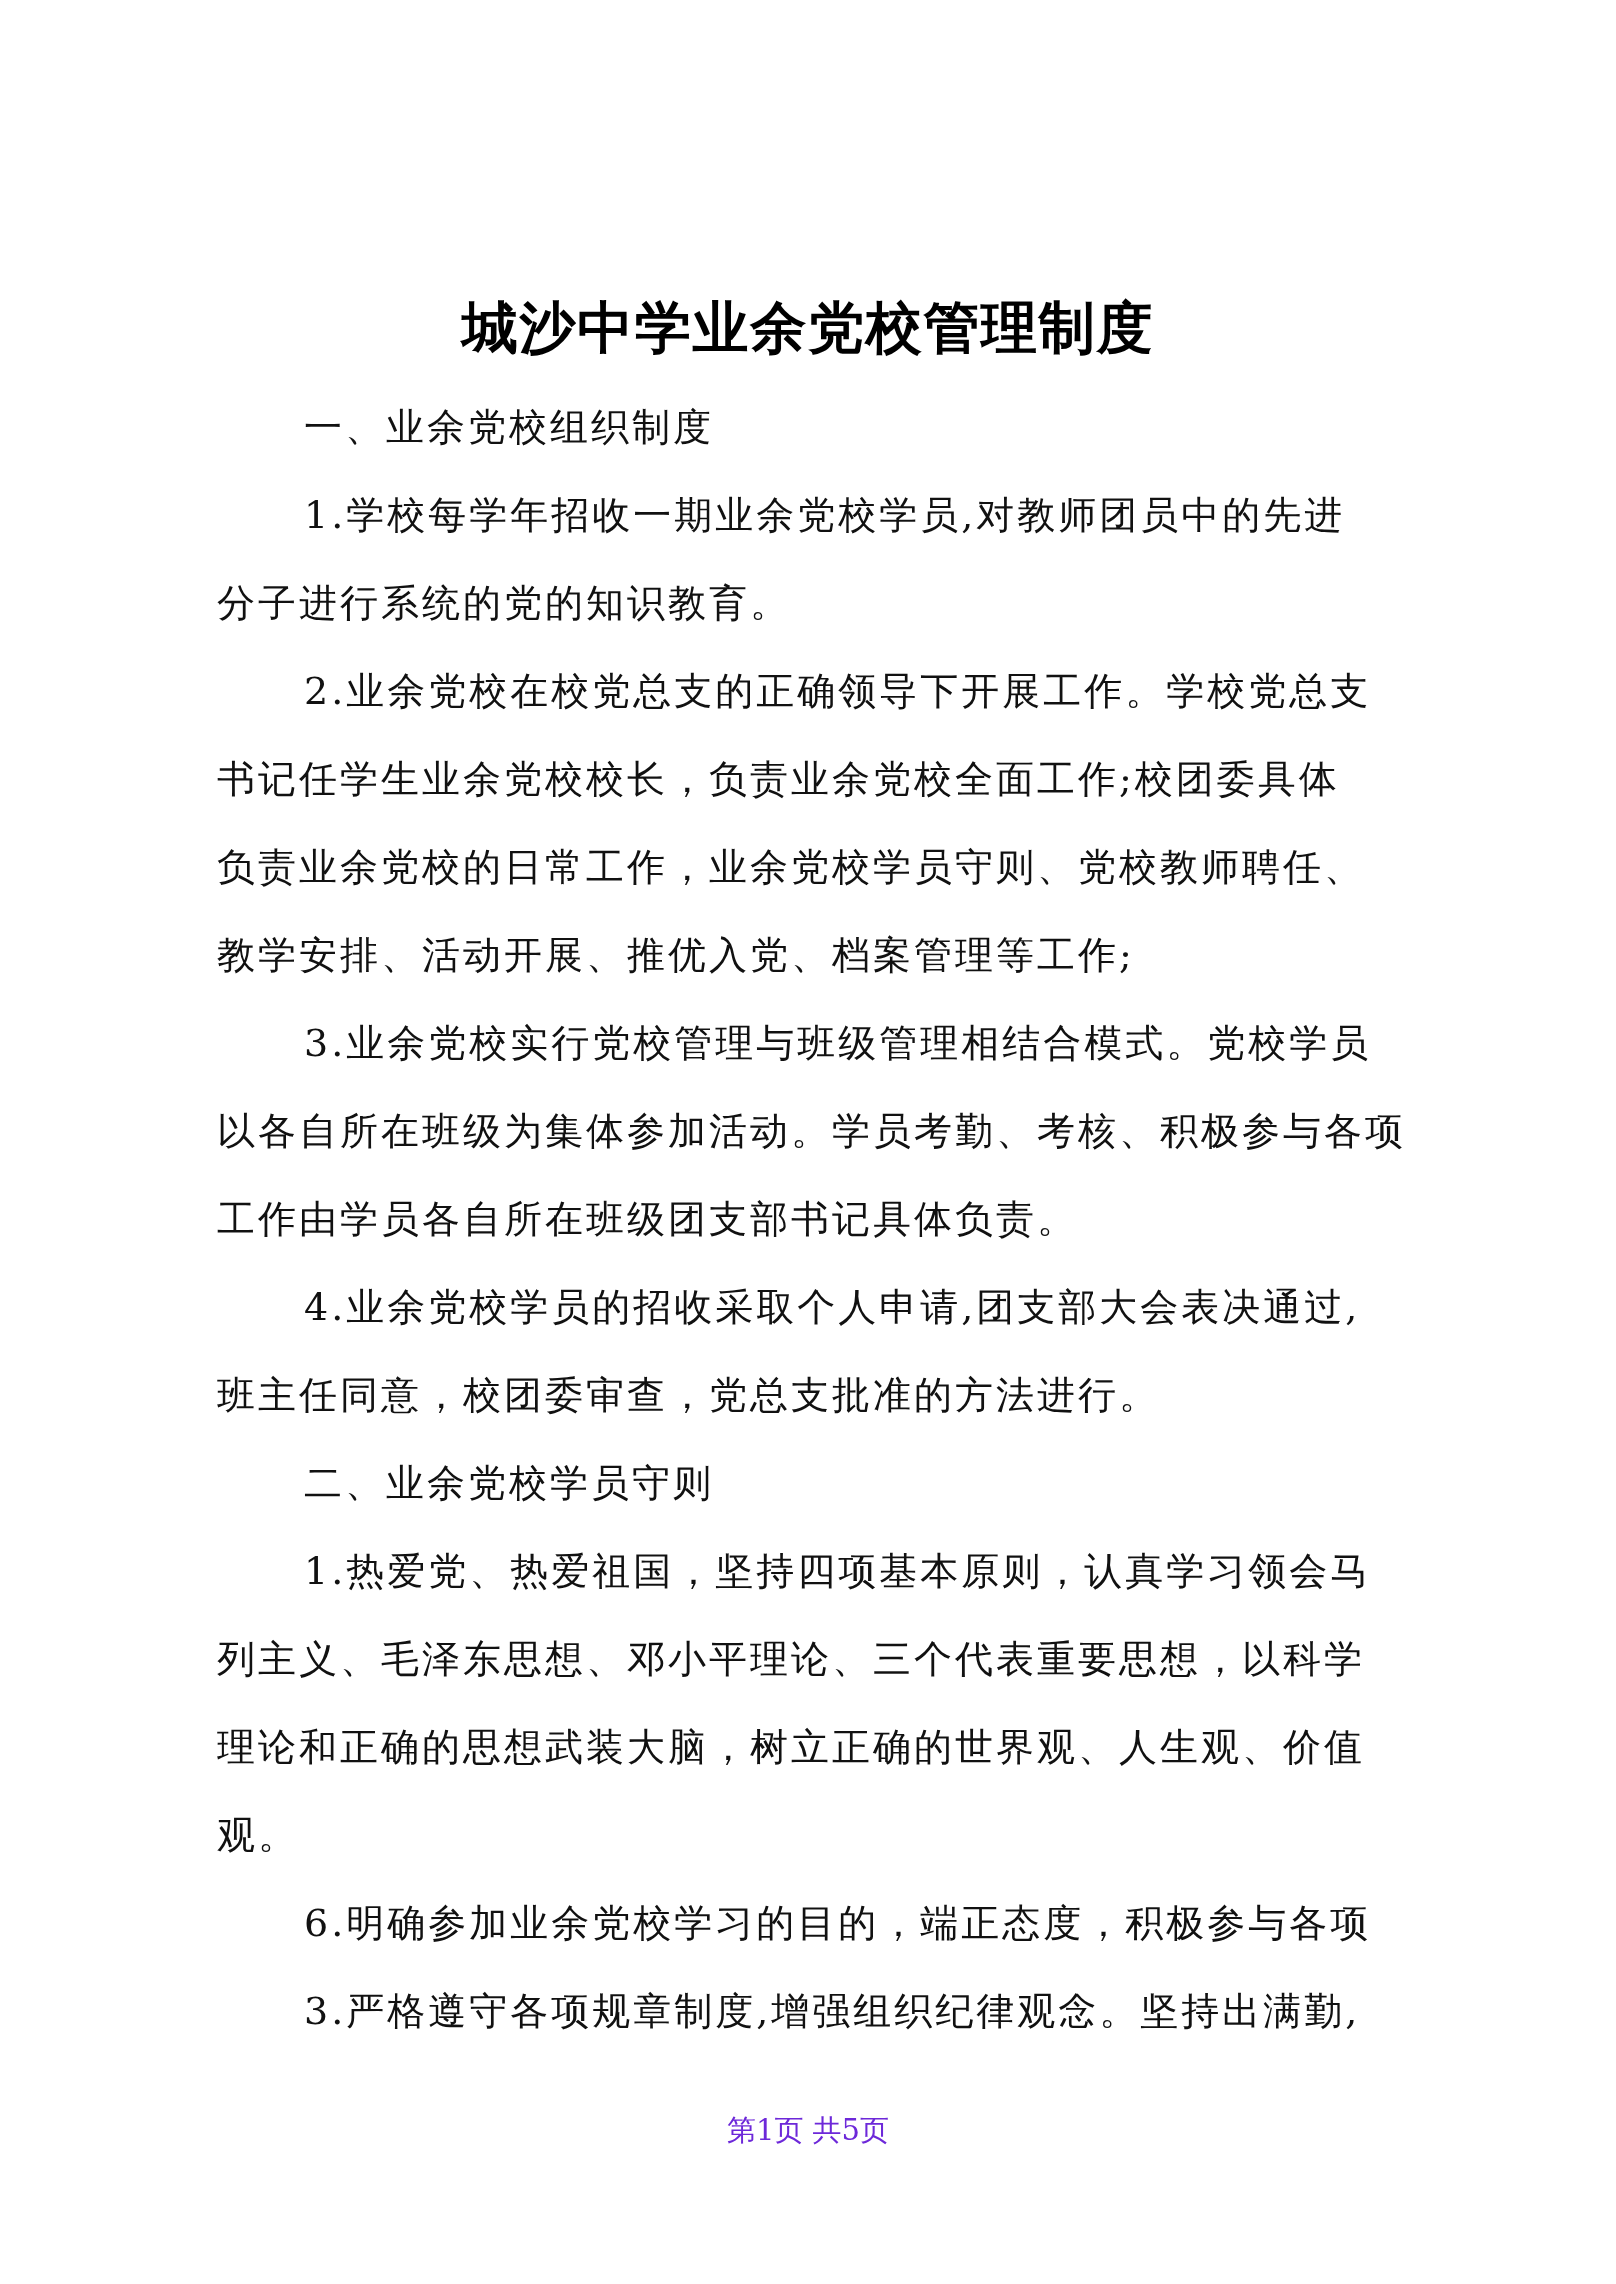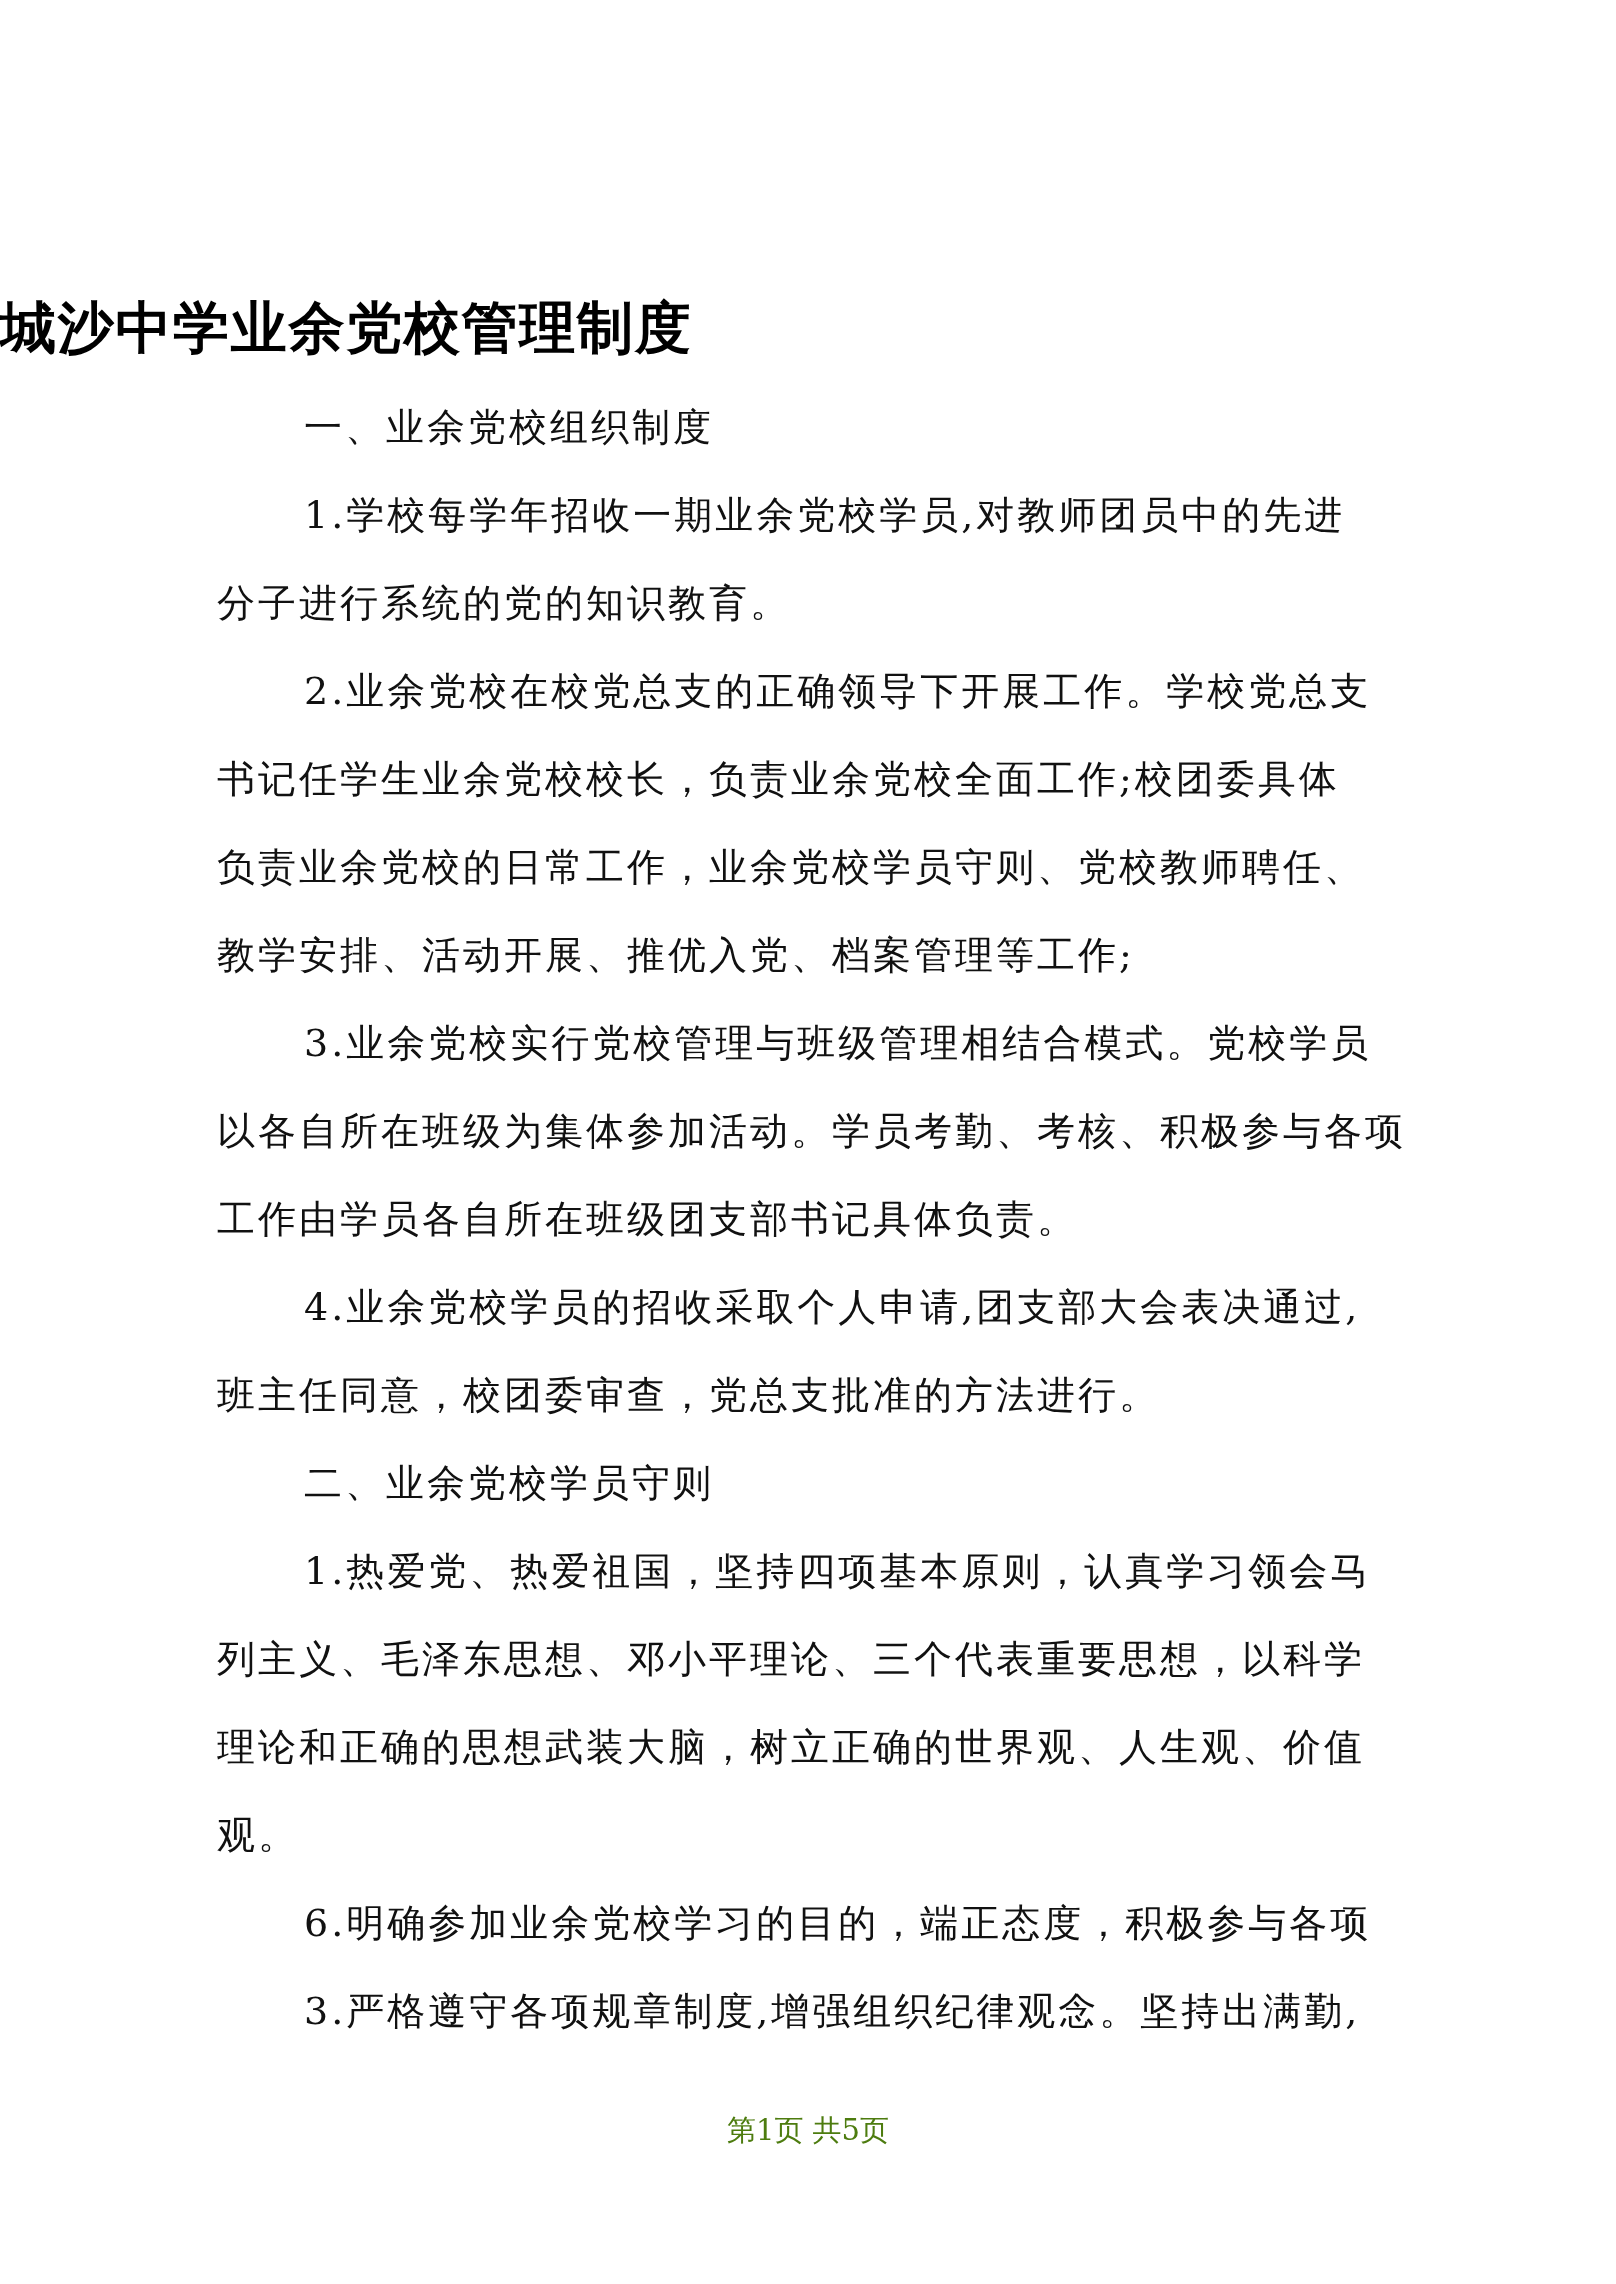--- a/index.html
+++ b/index.html
@@ -1,26 +1,26 @@
 <!DOCTYPE html>
 <html style="font-size:13.5px"><head>
 <meta charset="utf-8">
 <style>
   html, body { margin:0; padding:0; background:#ffffff; }
   body { width:1616px; height:2284px; position:relative; overflow:hidden;
          font-family:"DejaVu Serif","Liberation Serif",serif; color:#111; }
   .page { position:absolute; left:0; top:0; width:1616px; height:2284px; background:#fff; }
-  .title { position:absolute; top:290px; left:0; width:1616px; 
+  .title { position:absolute; top:290px; left:0; width:1616px; text-align:center;
            font-family:"DejaVu Sans","Liberation Sans",sans-serif; font-weight:bold;
            font-size:56px; letter-spacing:1.7px; line-height:76px; color:#000; }
   .body { position:absolute; left:217px; top:383px; width:1212px; }
   .line { height:88px; line-height:88px; font-size:38px; letter-spacing:3px; white-space:nowrap; }
   .indent { padding-left:87px; }
   .footer { position:absolute; top:2109px; left:0; width:1616px; text-align:center;
-            font-size:29px; line-height:42px; color:#4d7c0f; }
+            font-size:29px; line-height:42px; color:#6d28d9; }
 </style>
 </head>
 <body>
 
 <div class="page">
   <div class="title">城沙中学业余党校管理制度</div>
   <div class="body" id="body">
       <div class="line indent">一、业余党校组织制度</div>
       <div class="line indent">1.学校每学年招收一期业余党校学员,对教师团员中的先进</div>
       <div class="line">分子进行系统的党的知识教育。</div>

